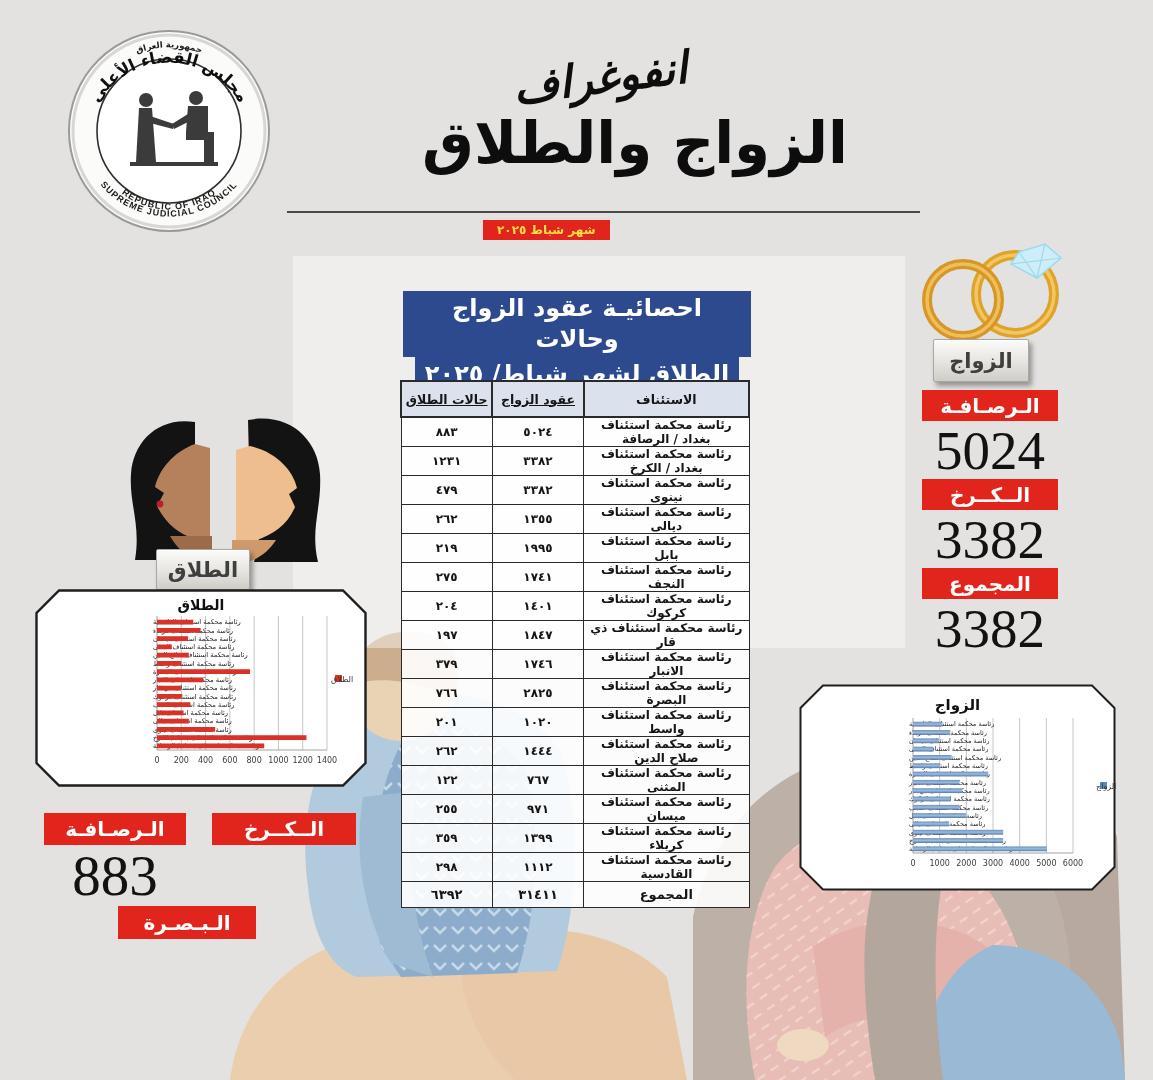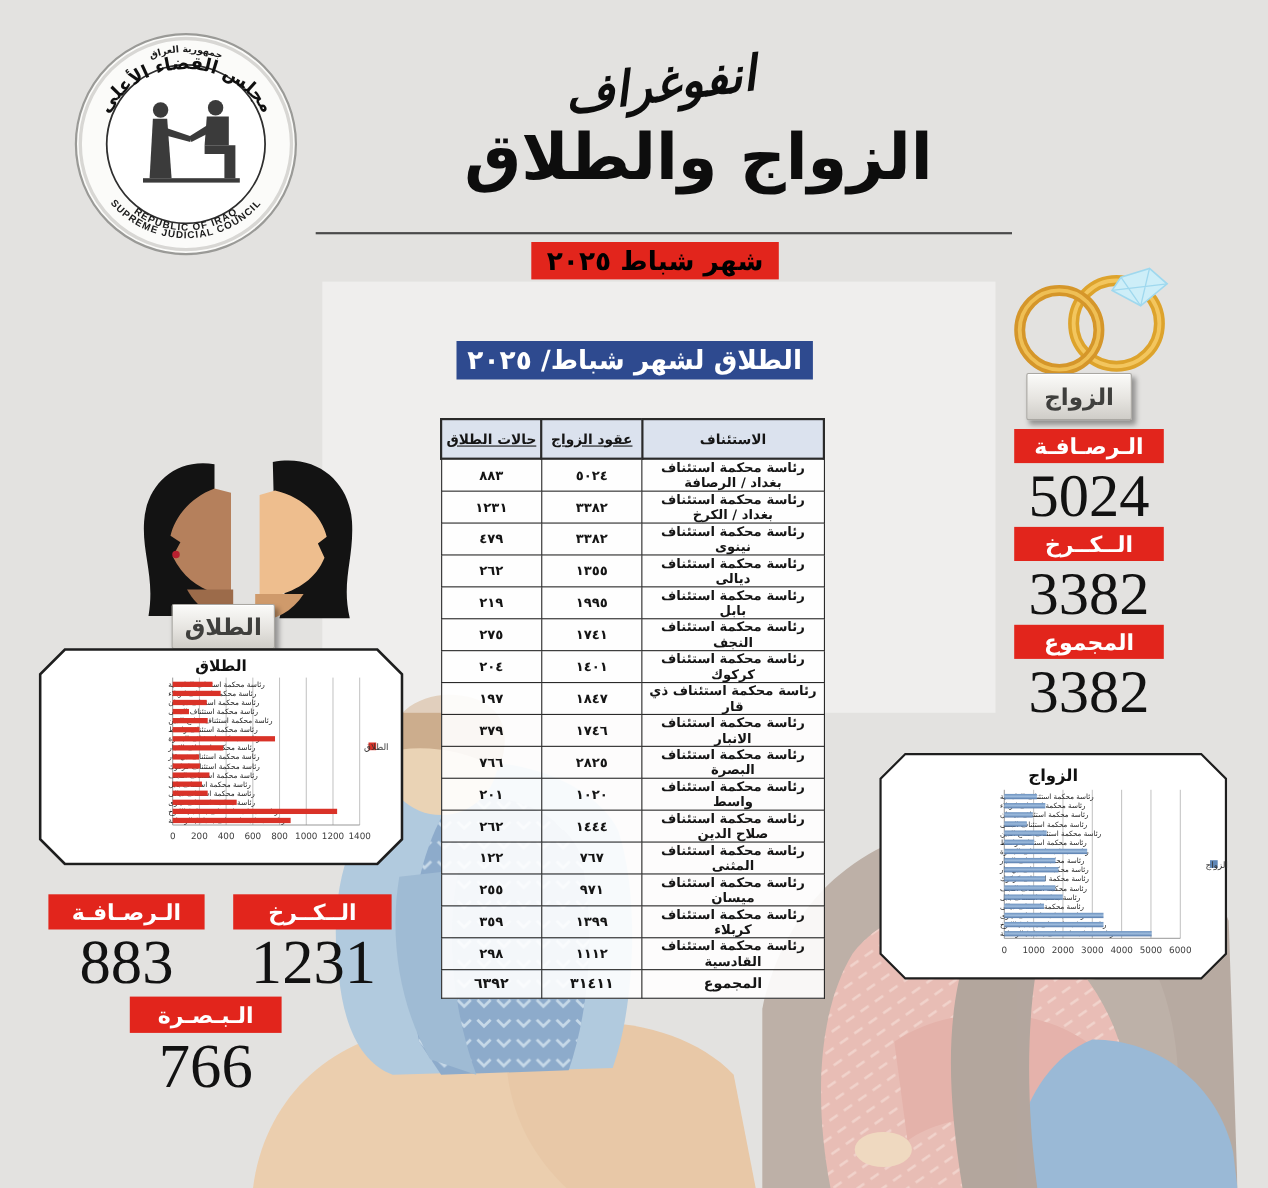--- a/index.html
+++ b/index.html
@@ -13,22 +13,22 @@
     left:468px;top:52px;width:264px;text-align:center;
     font-size:44px;font-weight:bold;font-style:italic;color:#0d0d0d;
     transform:rotate(-7deg);z-index:4;
   }
   #main-title{
     left:370px;top:112px;width:440px;text-align:center;
     font-size:58px;font-weight:800;color:#0d0d0d;z-index:4;line-height:1.1;margin-left:45px;
   }
   #divider{left:287px;top:211px;width:633px;height:2px;background:#4a4a4a;z-index:4;}
   #month-badge{
-    left:483px;top:220px;background:#e2251c;color:#000000;
-    font-size:24px;font-weight:bold;padding:3px 14px;z-index:4;
+    left:483px;top:220px;background:#e2251c;color:#fde047;
+    font-size:12px;font-weight:bold;padding:3px 14px;z-index:4;
   }
   
   #stats-box{left:403px;top:291px;width:348px;text-align:center;z-index:5;}
   #stats-box .line{
     display:inline-block;background:#2e4a8f;color:#fff;
     font-size:24px;font-weight:bold;padding:2px 10px;line-height:1.3;
   }
   
   #stats-table{
     left:400px;top:380px;width:350px;z-index:5;direction:rtl;
@@ -151,21 +151,21 @@
       <rect x="64" y="134" width="88" height="4"></rect>
     </g>
   </svg>
 
   <div class="abs" id="kicker">انفوغراف</div>
   <div class="abs" id="main-title">الزواج والطلاق</div>
   <div class="abs" id="divider"></div>
   <div class="abs" id="month-badge">شهر شباط ٢٠٢٥</div>
 
   <div class="abs" id="stats-box">
-    <br>
+    <span class="line">احصائيـة عقود الزواج وحالات</span><br>
     <span class="line">الطلاق لشهر شباط/ ٢٠٢٥</span>
   </div>
 
   <table class="abs" id="stats-table">
     <thead>
       <tr>
         <th class="c-court">الاستئناف</th>
         <th class="c-num">عقود الزواج</th>
         <th class="c-num">حالات الطلاق</th>
       </tr>
@@ -407,18 +407,16 @@
       <text x="110" y="167.14375" text-anchor="end" font-size="6.5" fill="#222" direction="rtl">رئاسة محكمة استئناف بغداد / الرصافة</text>
       <rect x="114" y="162.433125" width="133.97333333333333" height="4.82125" fill="url(#chart-marriage-grad)"></rect>
       <rect x="301" y="98" width="7" height="7" fill="#5e86b6"></rect>
       <text x="297" y="105" text-anchor="end" font-size="8" fill="#333" direction="rtl">الزواج</text>
     </svg>
 
   <div class="ribbon" style="left:44px;top:813px;width:142px;height:32px">الـرصـافـة</div>
   <div class="big-num" style="left:40px;top:847px;width:150px;font-size:57px">883</div>
 
   <div class="ribbon" style="left:212px;top:813px;width:144px;height:32px">الــكــرخ</div>
-  <div class="big-num" style="left:205px;top:847px;width:160px;font-size:57px">1231</div>
 
   <div class="ribbon" style="left:118px;top:906px;width:138px;height:33px">الـبـصـرة</div>
-  <div class="big-num" style="left:112px;top:941px;width:150px;font-size:57px">766</div>
 
 </div>
 
 </body></html>

